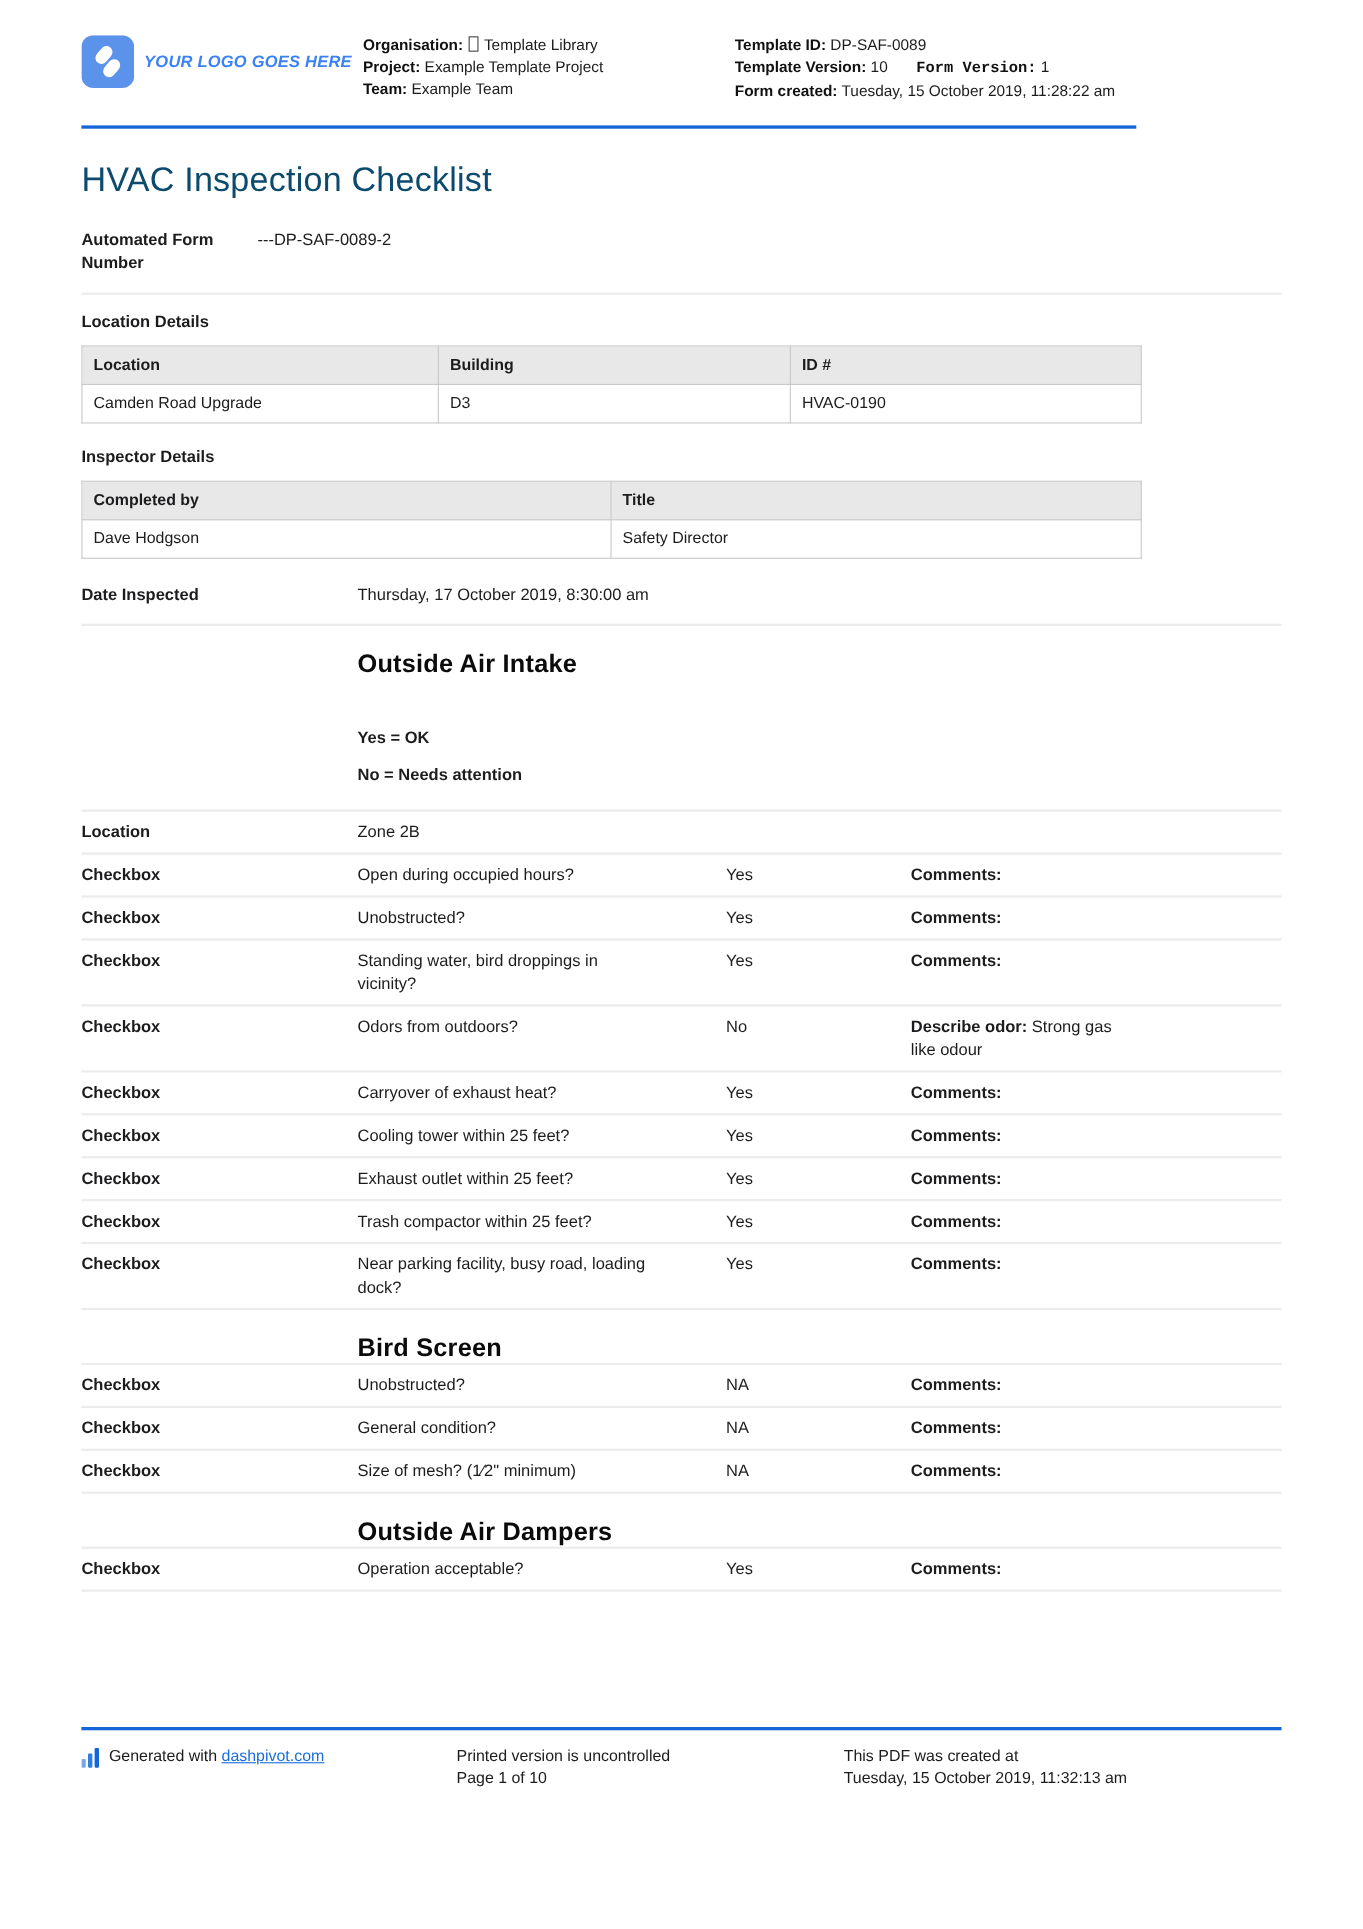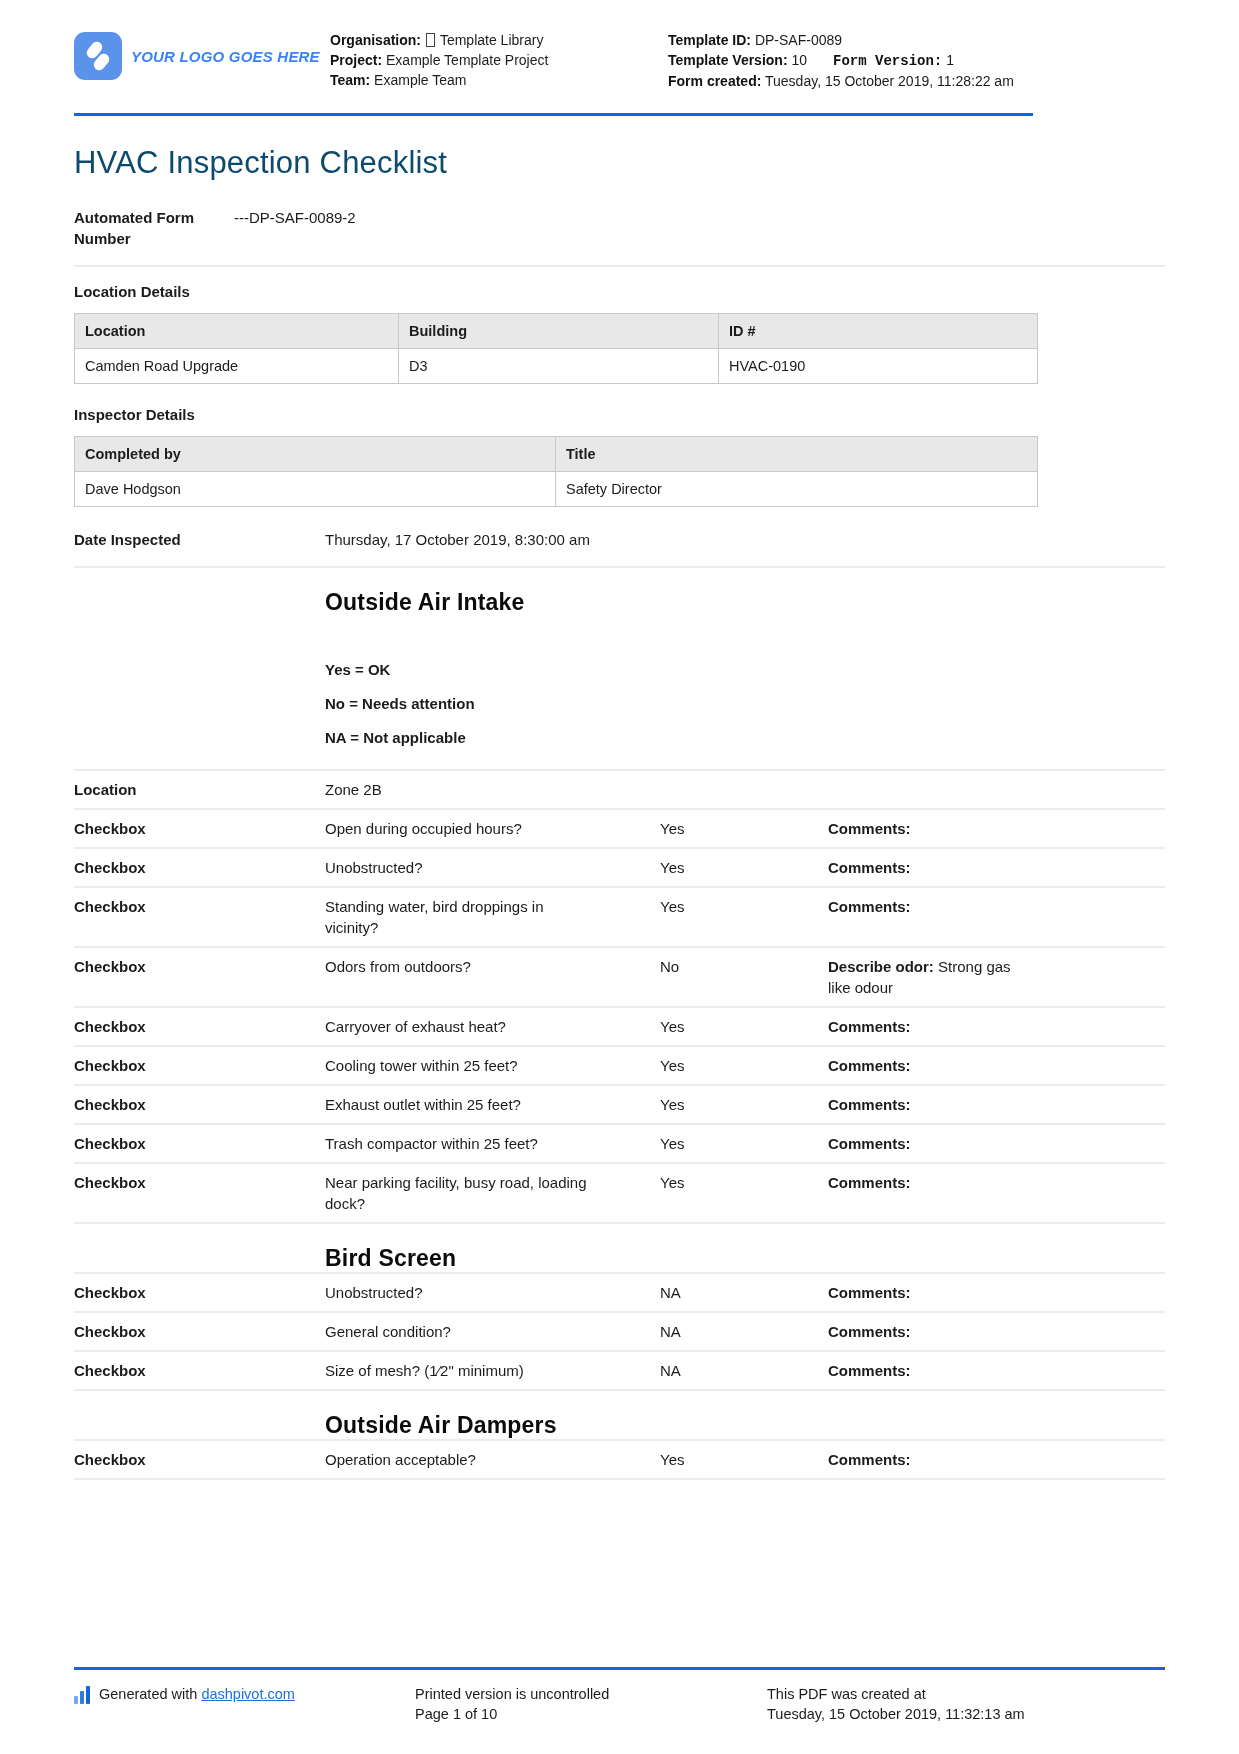--- a/index.html
+++ b/index.html
@@ -44,21 +44,21 @@
   .legend-line:last-child { margin-bottom:0; }
   .rows { border-bottom:2px solid #ececec; width:1091px; }
   .check-row { display:grid; grid-template-columns:251px 335px 168px 1fr; border-top:2px solid #ececec; padding:8px 0; align-items:start; }
   .check-row .c-label { font-weight:bold; font-size:15px; line-height:21px; }
   .check-row .c-question { font-size:15px; line-height:21px; max-width:270px; }
   .check-row .c-answer { font-size:15px; line-height:21px; }
   .check-row .c-comment { font-size:15px; line-height:21px; max-width:205px; }
   .check-row .c-comment b { font-weight:bold; }
 
   
-  .footer { position:absolute; left:74px; top:1667px; width:1091px; border-top:3px solid var(--accent,#1565d8); padding-top:14px; display:flex; }
+  .footer { position:absolute; left:74px; top:1570px; width:1091px; border-top:3px solid var(--accent,#1565d8); padding-top:14px; display:flex; }
   .f-col { font-size:14.5px; line-height:20px; }
   .f-col.one { width:341px; flex:0 0 341px; display:flex; align-items:flex-start; }
   .f-col.two { width:338px; flex:0 0 338px; }
   .f-col.three { width:370px; flex:0 0 370px;margin-left:14px; }
   .bars-icon { margin:1px 7px 0 0; flex:0 0 18px; }
   a.f-link { color:var(--link,#1a6fdc); text-decoration:underline; }
 </style>
 </head>
 <body>
 
@@ -144,21 +144,20 @@
     </div>
 
     <div class="thin-rule"></div>
 
     <div>
   <section>
     <h2 class="section-heading">Outside Air Intake</h2>
     <div class="legend">
             <div class="legend-line">Yes = OK</div>
             <div class="legend-line">No = Needs attention</div>
-            <div class="legend-line">NA = Not applicable</div>
           </div>
     <div class="rows">
   <div class="check-row">
     <div class="c-label">Location</div>
     <div class="c-question">Zone 2B</div>
     <div class="c-answer"></div>
     <div class="c-comment"><b></b><span></span></div>
   </div>
 
   <div class="check-row">

